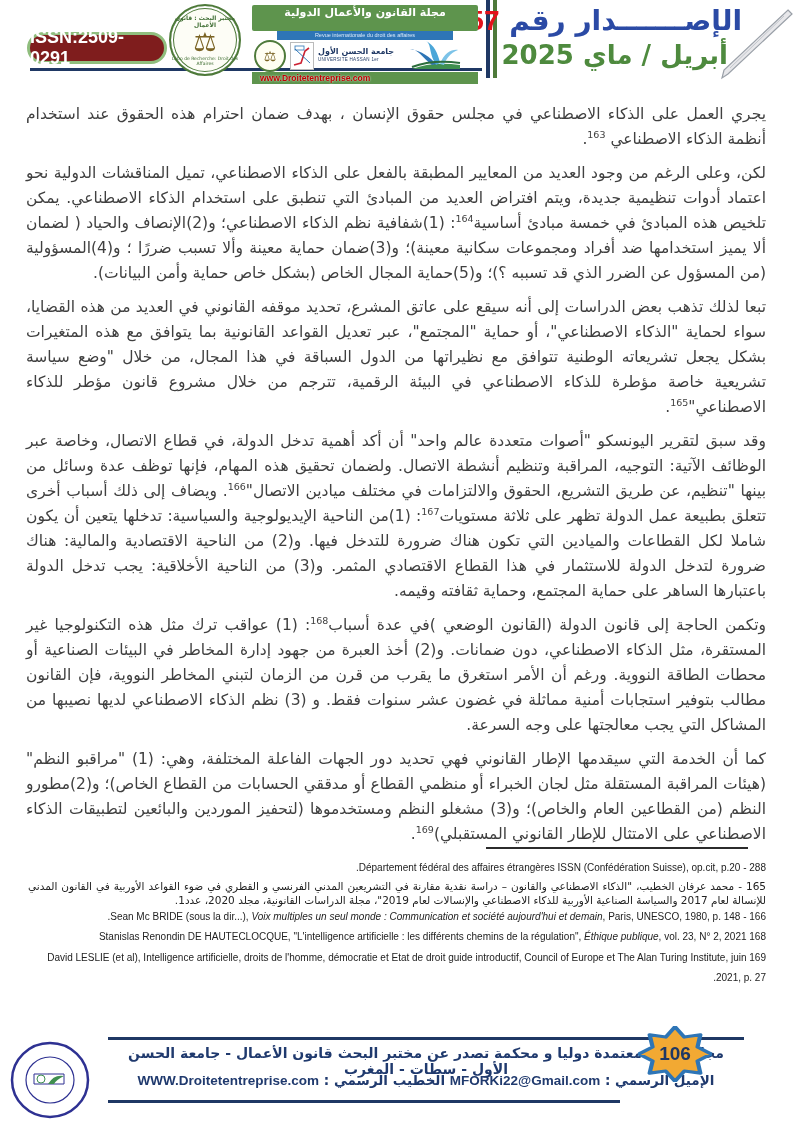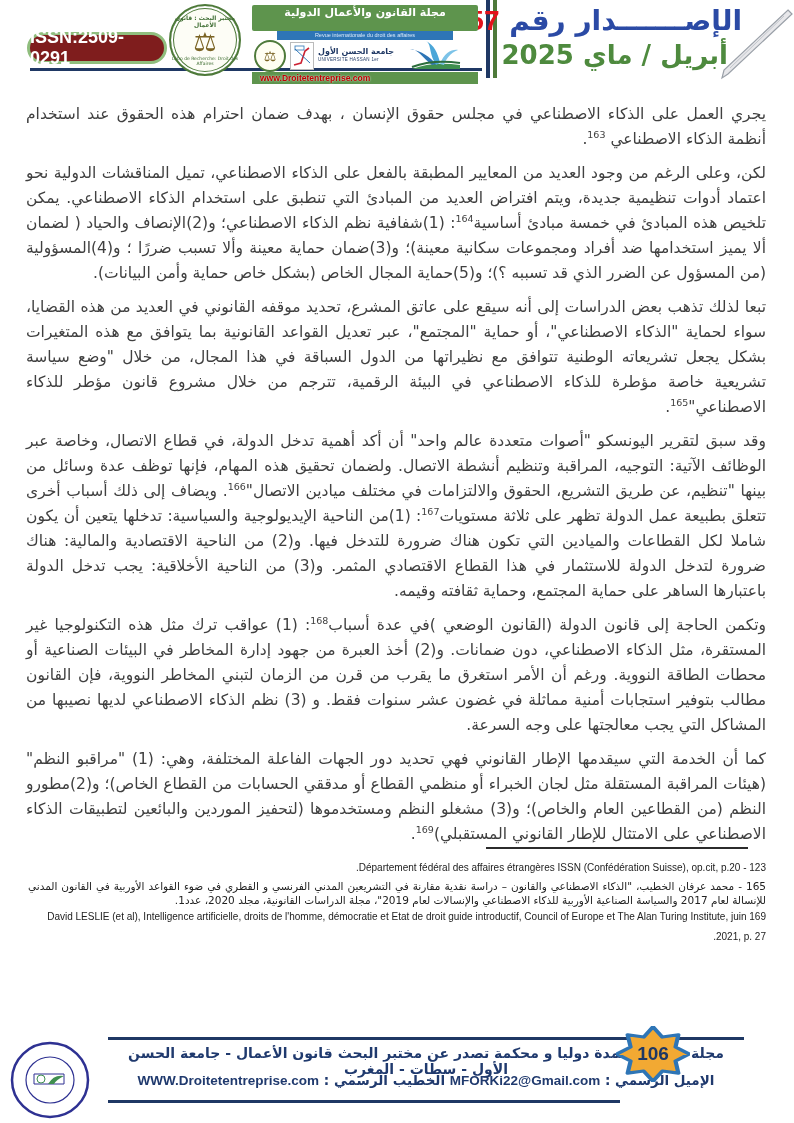--- a/index.html
+++ b/index.html
@@ -60,21 +60,21 @@
 
   
   .footer-rule-top{position:absolute;left:108px;top:1037px;width:636px;height:3px;background:#1F3864;}
   .footer-line1{position:absolute;left:108px;top:1045px;width:636px;text-align:center;direction:rtl;
                 font-weight:bold;font-size:14px;color:#203A6E;}
   .footer-line2{position:absolute;left:108px;top:1072px;width:636px;text-align:center;direction:rtl;
                 font-weight:bold;font-size:13.5px;color:#203A6E;}
   .footer-line2 .lat{font-family:"Liberation Sans",sans-serif;}
   .footer-rule-bot{position:absolute;left:108px;top:1100px;width:512px;height:3px;background:#1F3864;}
 
-  .page-badge{position:absolute;left:616px;top:1026px;width:74px;height:56px;z-index:3;}
+  .page-badge{position:absolute;left:638px;top:1026px;width:74px;height:56px;z-index:3;}
   .page-badge .num{position:absolute;left:0;top:0;width:100%;height:100%;display:flex;align-items:center;
                    justify-content:center;font:bold 19px "Liberation Sans",sans-serif;color:#1F3864;}
   .stamp{position:absolute;left:8px;top:1040px;width:84px;height:80px;}
 </style>
 </head>
 <body>
 
 <div class="page">
 
   <div class="issn-pill">
@@ -139,22 +139,24 @@
       <p class="para">لكن، وعلى الرغم من وجود العديد من المعايير المطبقة بالفعل على الذكاء الاصطناعي، تميل المناقشات الدولية نحو اعتماد أدوات تنظيمية جديدة، ويتم افتراض العديد من المبادئ التي تنطبق على استخدام الذكاء الاصطناعي. يمكن تلخيص هذه المبادئ في خمسة مبادئ أساسية<sup>164</sup>: (1)شفافية نظم الذكاء الاصطناعي؛ و(2)الإنصاف والحياد ( لضمان ألا يميز استخدامها ضد أفراد ومجموعات سكانية معينة)؛ و(3)ضمان حماية معينة  وألا تسبب ضررًا ؛ و(4)المسؤولية (من المسؤول عن الضرر الذي قد تسببه ؟)؛ و(5)حماية المجال الخاص (بشكل خاص حماية وأمن البيانات).</p>
       <p class="para">تبعا لذلك تذهب بعض الدراسات إلى أنه سيقع على عاتق المشرع، تحديد موقفه القانوني في العديد من هذه القضايا، سواء لحماية "الذكاء الاصطناعي"، أو حماية "المجتمع"، عبر تعديل القواعد القانونية بما يتوافق مع هذه المتغيرات بشكل يجعل تشريعاته الوطنية تتوافق مع نظيراتها من الدول السباقة في هذا المجال، من خلال "وضع سياسة تشريعية خاصة مؤطرة للذكاء الاصطناعي في البيئة الرقمية، تترجم من خلال مشروع قانون مؤطر للذكاء الاصطناعي"<sup>165</sup>.</p>
       <p class="para">وقد سبق لتقرير اليونسكو "أصوات متعددة عالم واحد" أن أكد أهمية تدخل الدولة، في قطاع الاتصال، وخاصة عبر الوظائف الآتية: التوجيه، المراقبة وتنظيم أنشطة الاتصال. ولضمان تحقيق هذه المهام، فإنها توظف عدة وسائل من بينها "تنظيم، عن طريق التشريع، الحقوق والالتزامات في مختلف ميادين الاتصال"<sup>166</sup>. ويضاف إلى ذلك أسباب أخرى تتعلق بطبيعة عمل الدولة تظهر على ثلاثة مستويات<sup>167</sup>: (1)من الناحية الإيديولوجية والسياسية: تدخلها يتعين أن يكون شاملا لكل القطاعات والميادين التي تكون هناك ضرورة للتدخل فيها. و(2) من الناحية الاقتصادية والمالية: هناك ضرورة لتدخل الدولة للاستثمار في هذا القطاع الاقتصادي المثمر. و(3) من الناحية الأخلاقية: يجب تدخل الدولة باعتبارها الساهر على حماية المجتمع، وحماية ثقافته وقيمه.</p>
       <p class="para">وتكمن الحاجة إلى قانون الدولة (القانون الوضعي )في عدة أسباب<sup>168</sup>: (1) عواقب ترك مثل هذه التكنولوجيا غير المستقرة، مثل الذكاء الاصطناعي، دون ضمانات. و(2) أخذ العبرة من جهود إدارة المخاطر في البيئات الصناعية أو محطات الطاقة النووية. ورغم أن الأمر استغرق ما يقرب من قرن من الزمان لتبني المخاطر النووية، فإن القانون مطالب بتوفير استجابات أمنية مماثلة في غضون عشر سنوات فقط. و (3) نظم الذكاء الاصطناعي لديها نصيبها من المشاكل التي يجب معالجتها على وجه السرعة.</p>
       <p class="para">كما أن الخدمة التي سيقدمها الإطار القانوني فهي تحديد دور الجهات الفاعلة المختلفة، وهي: (1)  "مراقبو النظم" (هيئات المراقبة المستقلة مثل لجان الخبراء أو منظمي القطاع أو مدققي الحسابات من القطاع الخاص)؛ و(2)مطورو النظم (من القطاعين العام والخاص)؛ و(3) مشغلو النظم ومستخدموها (لتحفيز الموردين والبائعين لتطبيقات الذكاء الاصطناعي على الامتثال للإطار القانوني المستقبلي)<sup>169</sup>.</p>
     </div>
 
   <div class="footnotes">
     <div class="fn-sep"></div>
     <div>
-        <div class="fn fn-fr"><span>123 - </span><span>Département fédéral des affaires étrangères ISSN (Confédération Suisse), op.cit, p.20.</span></div>
+        <div class="fn fn-fr"><span>288 - </span><span>Département fédéral des affaires étrangères ISSN (Confédération Suisse), op.cit, p.20.</span></div>
         <div class="fn fn-ar"><span>165 - محمد عرفان الخطيب، "الذكاء الاصطناعي والقانون – دراسة نقدية مقارنة في التشريعين المدني الفرنسي و القطري في ضوء القواعد الأوربية في القانون المدني للإنسالة لعام 2017 والسياسة الصناعية الأوربية للذكاء الاصطناعي والإنسالات لعام 2019"، مجلة الدراسات القانونية، مجلد 2020، عدد1.</span></div>
+        <div class="fn fn-fr"><span>166 - </span><span>Sean Mc BRIDE (sous la dir...), </span><span class="it">Voix multiples un seul monde : Communication et société aujourd'hui et demain</span><span>, Paris, UNESCO, 1980, p. 148.</span></div>
+        <div class="fn fn-fr"><span>168 </span><span>Stanislas Renondin DE HAUTECLOCQUE, "L'intelligence artificielle : les différents chemins de la régulation", </span><span class="it">Éthique publique</span><span>, vol. 23, N° 2, 2021</span></div>
         <div class="fn fn-fr"><span>169 </span><span>David LESLIE (et al), Intelligence artificielle, droits de l'homme, démocratie et Etat de droit guide introductif, Council of Europe et The Alan Turing Institute, juin 2021, p. 27.</span></div>
       </div>
   </div>
 
   <div class="footer-rule-top"></div>
   <div class="footer-line1">مجلة علمية معتمدة  دوليا و محكمة تصدر عن مختبر البحث قانون الأعمال - جامعة الحسن الأول - سطات - المغرب</div>
   <div class="footer-line2">
     <span>الإميل الرسمي : </span>
     <span class="lat">MFORKi22@Gmail.com</span>
     <span> الخطيب الرسمي : </span>

